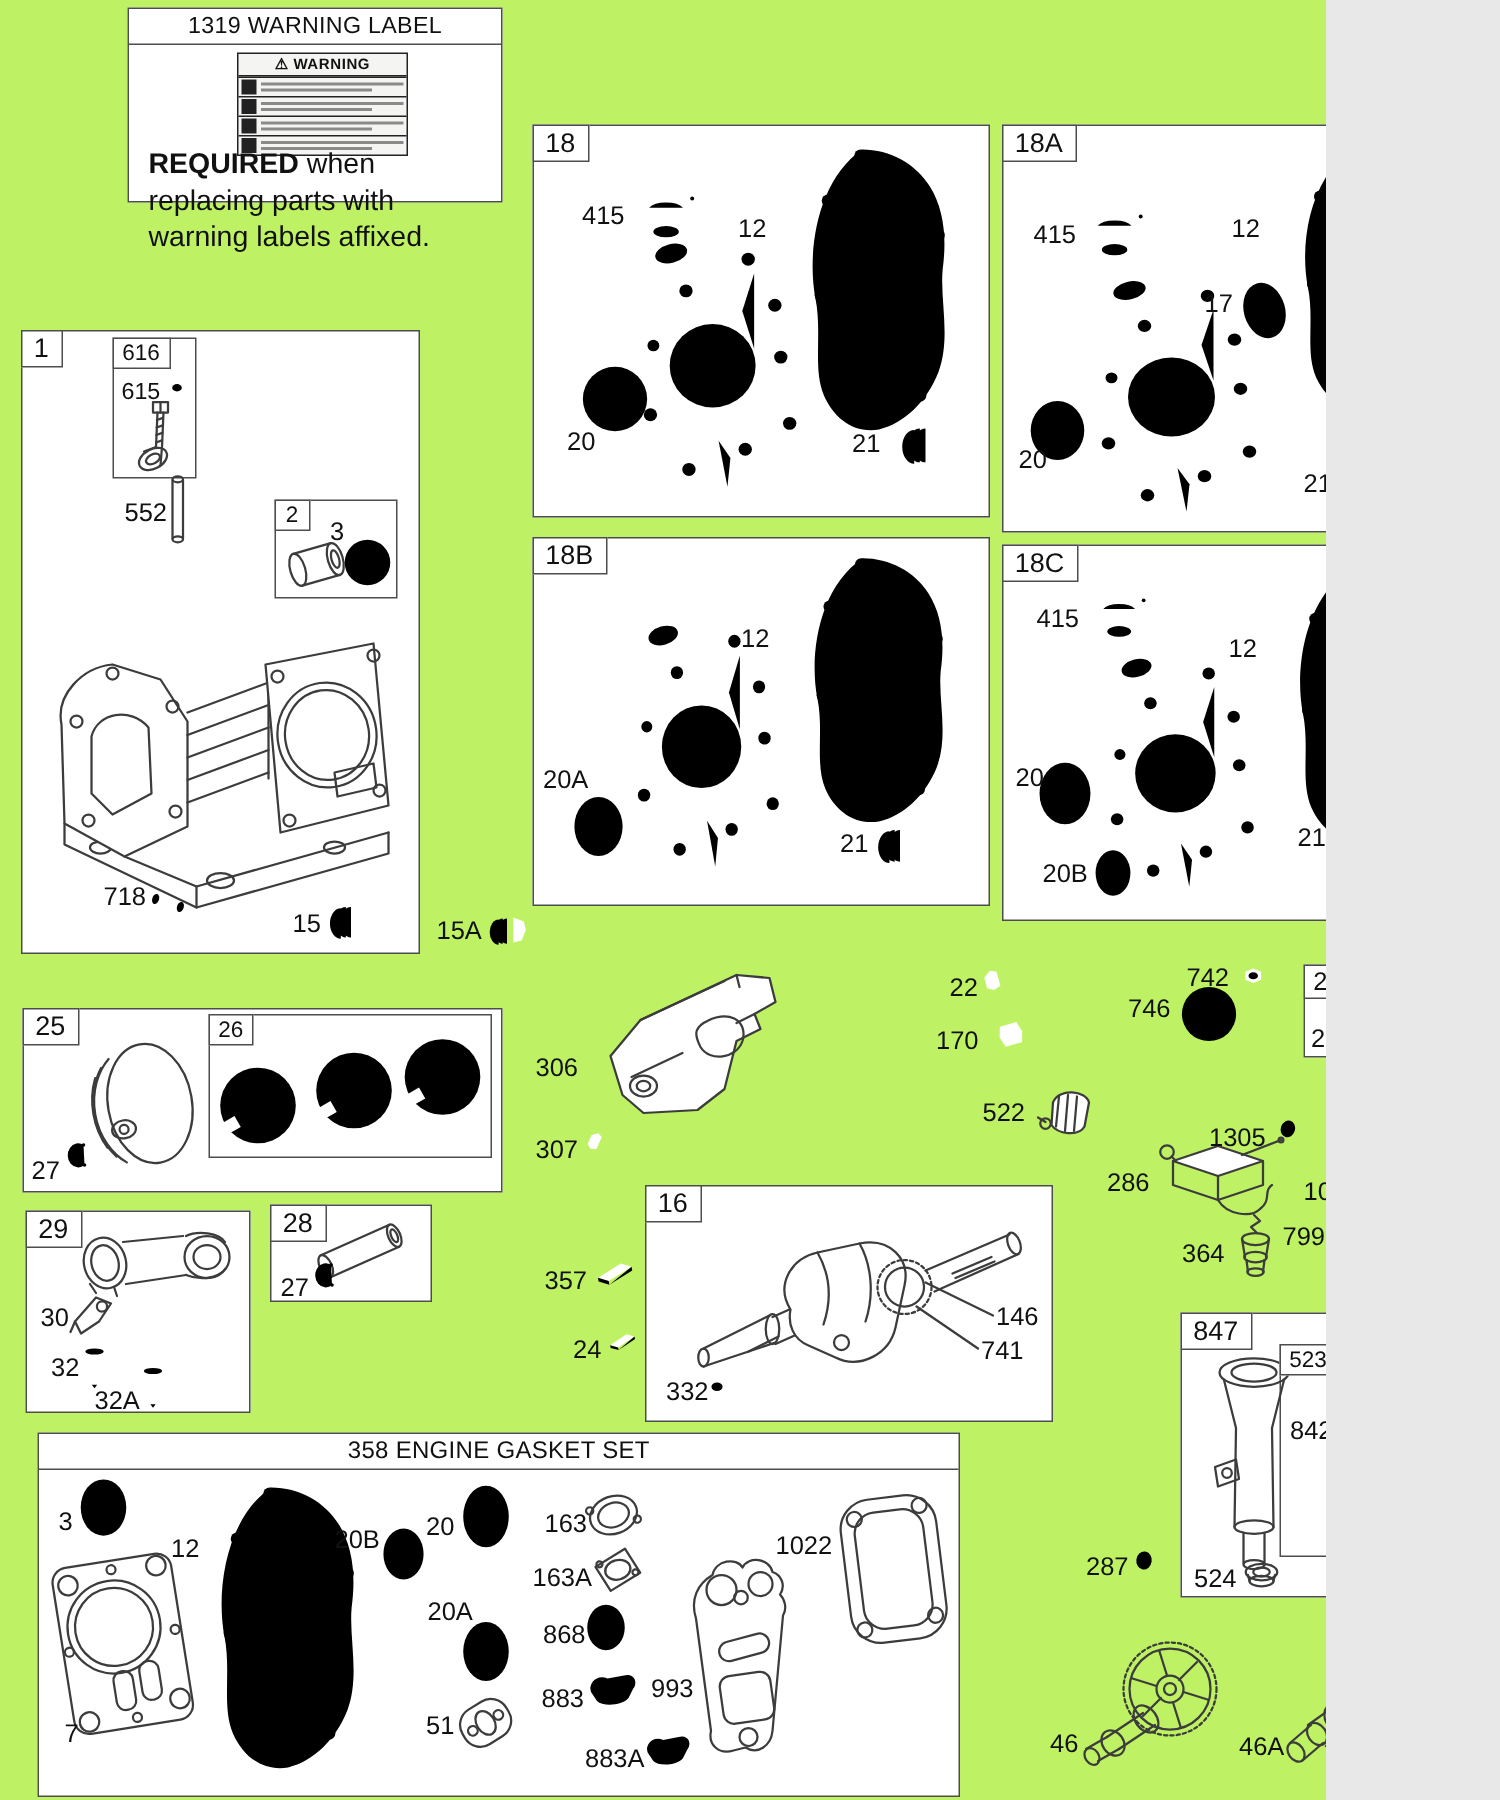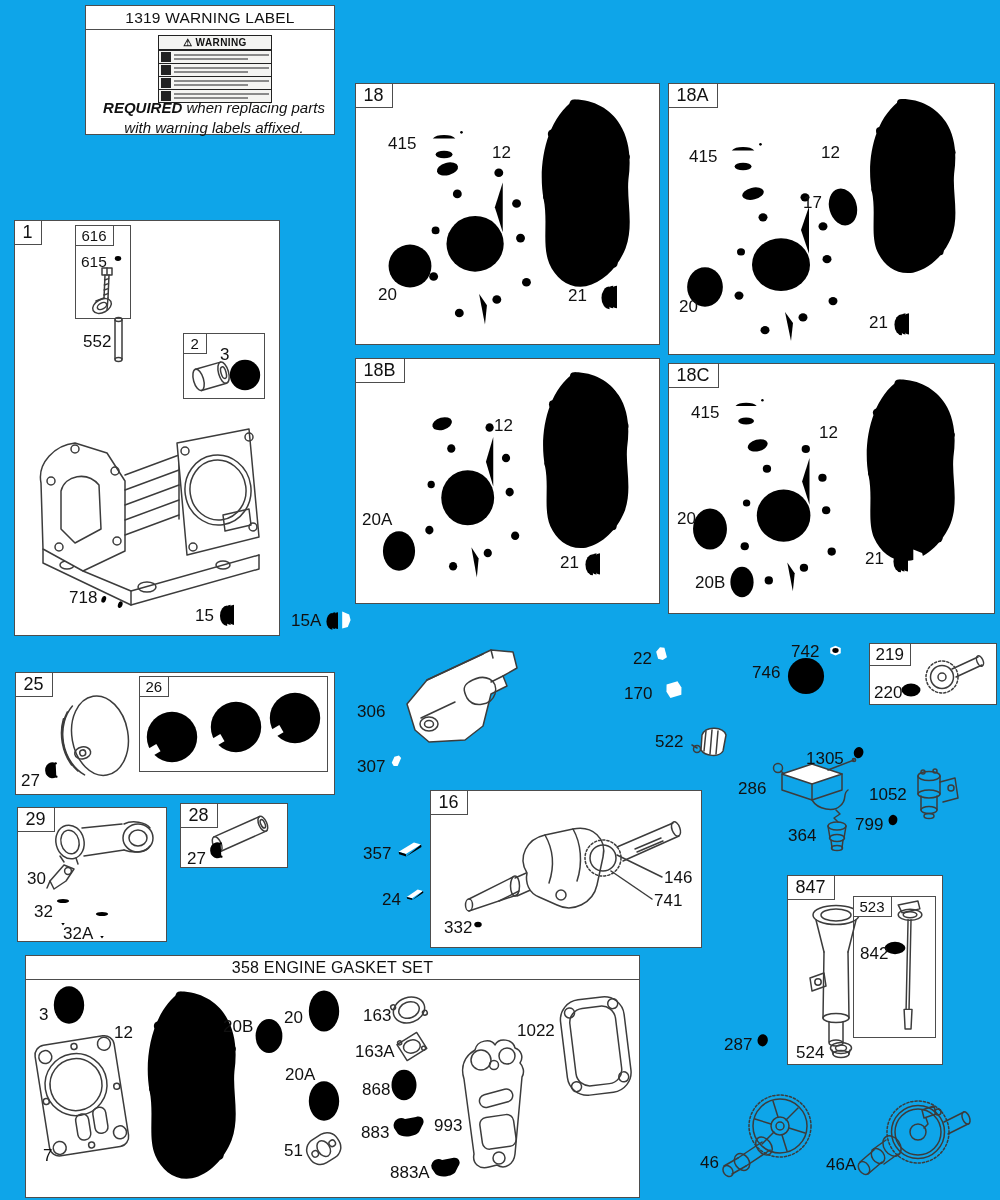--- a/index.html
+++ b/index.html
@@ -1,16 +1,16 @@
 <!DOCTYPE html>
 <html><head>
 <meta charset="utf-8">
 <style>
   html,body{margin:0;padding:0;background:#e8e8e8;}
-  .page{position:relative;width:1000px;height:1200px;background:#0ea5e9;
+  .page{position:relative;width:884px;height:1200px;background:#bef264;
         font-family:"Liberation Sans",sans-serif;color:#111;overflow:hidden;}
   .box{position:absolute;border:1.5px solid #4d4d4d;background:#fff;box-sizing:border-box;}
   .corner{position:absolute;top:-1.5px;left:-1.5px;border:1.5px solid #4d4d4d;background:#fff;
           padding:2px 8px 3px;font-size:18px;line-height:1;z-index:5;}
   .band{border-bottom:1.5px solid #4d4d4d;text-align:center;font-size:15.5px;
         padding:3px 0 2px;letter-spacing:.2px;}
   .pl{position:absolute;font-size:17px;line-height:1;white-space:nowrap;z-index:6;}
   .art{position:absolute;overflow:visible;z-index:2;}
   .art path,.art circle,.art ellipse,.art line,.art polyline,.art polygon,.art rect
      {stroke:#3c3c3c;fill:none;stroke-width:1.5;stroke-linecap:round;stroke-linejoin:round;}
@@ -23,21 +23,21 @@
   
   .wl{position:absolute;border:1.6px solid #222;background:#f4f4f2;z-index:4;}
   .wl-head{display:flex;align-items:center;justify-content:center;gap:3px;
            border-bottom:1.2px solid #222;font-weight:bold;font-size:10px;padding:1px 2px;letter-spacing:.4px;}
   .wl-row{display:flex;align-items:center;border-top:1px solid #222;padding:1px 2px;}
   .wl-row:first-of-type{border-top:none;}
   .wl-ico{width:10px;height:10px;background:#222;flex:none;margin-right:3px;}
   .wl-lines{flex:1;display:flex;flex-direction:column;gap:2px;}
   .wl-lines i{display:block;height:2px;background:#8a8a8a;}
   .wl-lines i.s{width:78%;}
-  .note{position:absolute;font-size:15px;font-style:italic;line-height:1.3;z-index:4;text-align:center;}
+  .note{position:absolute;font-size:19px;line-height:1.3;z-index:4;}
   .note b{font-weight:bold;}
 </style>
 </head>
 <body>
 
 <div class="page">
 
   <svg width="0" height="0" style="position:absolute" aria-hidden="true">
     <defs>
       <g id="d-book">

